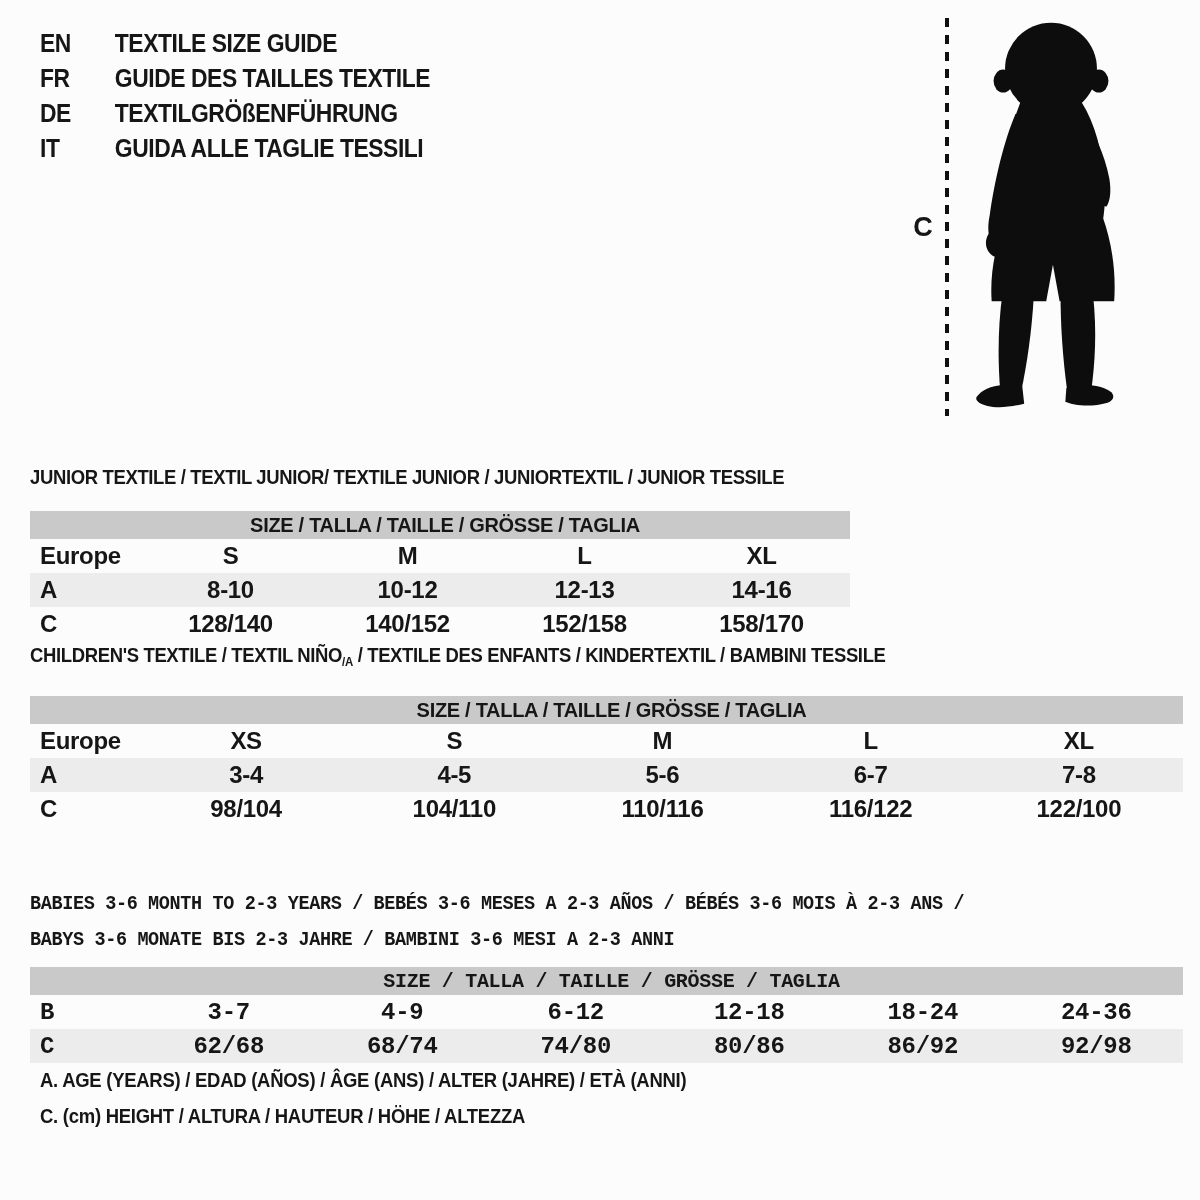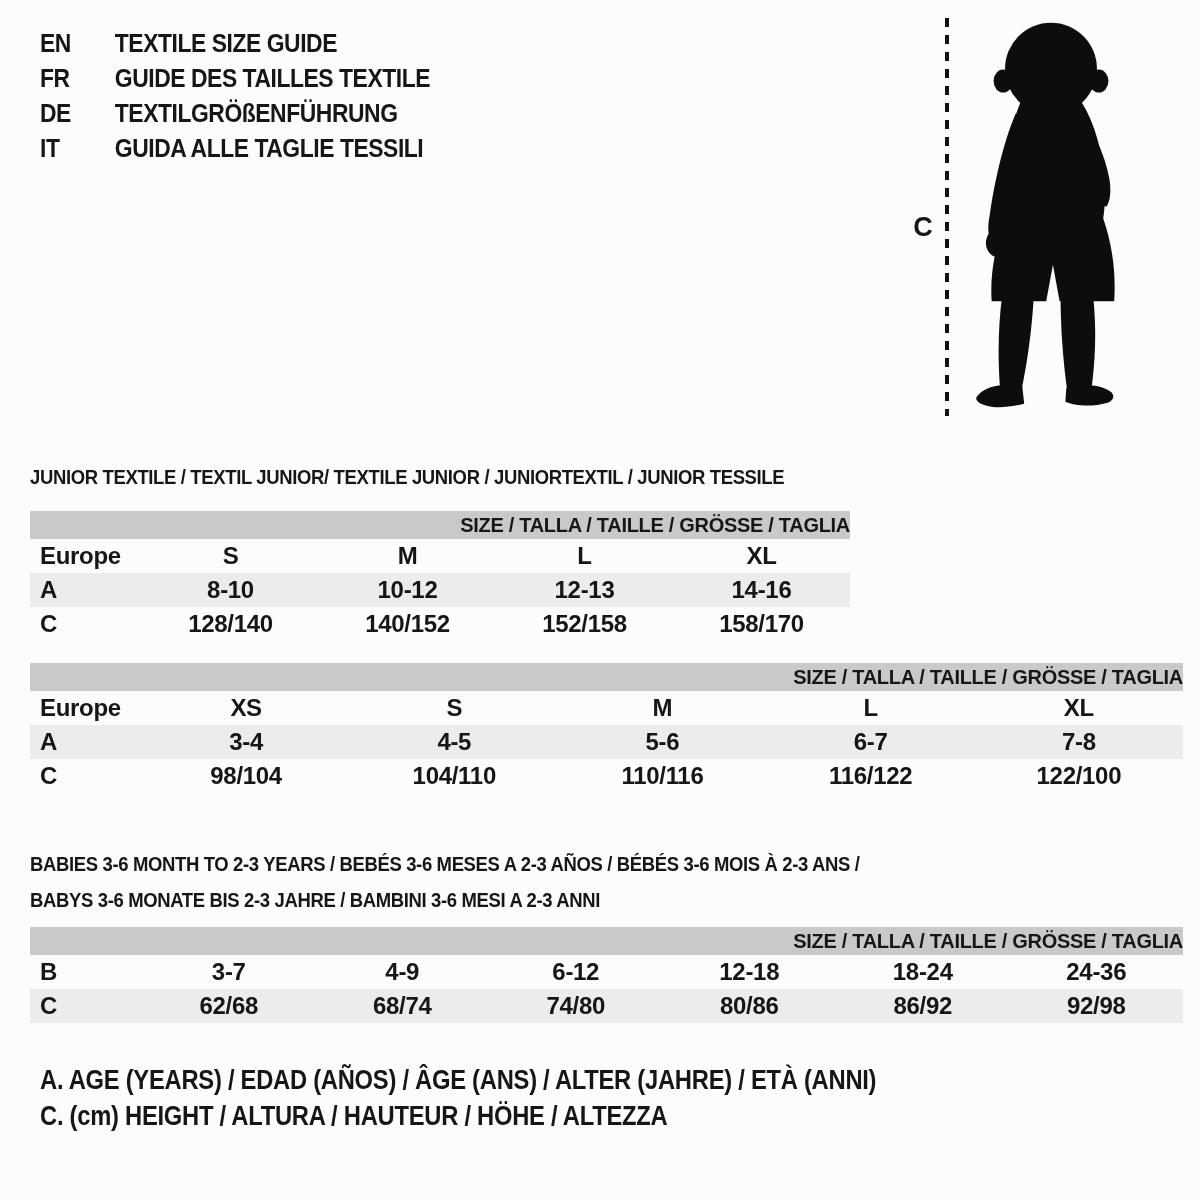--- a/index.html
+++ b/index.html
@@ -30,44 +30,44 @@
 
   
   .measure-line{position:absolute;left:944px;top:18px;}
   .measure-label{position:absolute;left:906px;top:212px;width:34px;font-size:27px;text-align:center;}
   .toddler{position:absolute;left:960px;top:16px;}
 
   
   .section{position:absolute;left:30px;}
   .sec-junior{top:436px;width:820px;margin-top:28px;}
   .sec-children{top:642px;width:1153px;}
-  .sec-babies{top:846px;width:1153px;}
+  .sec-babies{top:886px;width:1153px;font-family:Liberation Mono, monospace;}
   h2{margin:0;font-size:21px;letter-spacing:-0.4px;line-height:26px;font-weight:bold;}
   .sec-babies h2{line-height:36px;}
   h2 .sub{font-size:13px;vertical-align:-4px;}
   .heading-line{display:block;}
 
   table{width:100%;border-collapse:collapse;table-layout:fixed;margin-top:21px;}
   .sec-babies table{margin-top:9px;}
   col.c-label{width:112px;}
   th.bar{
     background:var(--header-bar);
-    text-align:right;font-size:20px;letter-spacing:-0.3px;
+    text-align:center;font-size:20px;letter-spacing:-0.3px;
     height:28px;padding:0 0 0 10px;font-weight:bold;
   }
   td{
     font-size:24px;letter-spacing:-0.3px;
     height:34px;padding:0 8px;text-align:center;vertical-align:middle;
   }
   td.rowlabel{text-align:left;padding-left:10px;}
   tbody tr:nth-child(even){background:var(--shaded-row);}
 
   
   .legend{position:absolute;top:1062px;left:40px;}
-  .legend-line{font-size:27px;letter-spacing:-0.3px;line-height:36px;}
+  .legend-line{font-size:21px;letter-spacing:-0.3px;line-height:36px;}
 </style>
 </head>
 <body>
 
 <div class="sheet">
 
   <div class="lang-list">
     <div class="lang-row">
         <span class="cond" style="display:flex;width:100%">
           <span class="lang-code">EN</span>
@@ -151,20 +151,21 @@
           <td>128/140</td>
           <td>140/152</td>
           <td>152/158</td>
           <td>158/170</td>
         </tr>
       </tbody>
     </table>
   </div>
 
   <div class="section sec-children">
+    <h2><span class="cond"><span>CHILDREN'S TEXTILE / TEXTIL NIÑO</span><span class="sub">/A</span><span> / TEXTILE DES ENFANTS / KINDERTEXTIL / BAMBINI TESSILE</span></span></h2>
     <table>
       <colgroup>
           <col class="c-label">
           <col>
           <col>
           <col>
           <col>
           <col>
         </colgroup>
       <thead>

